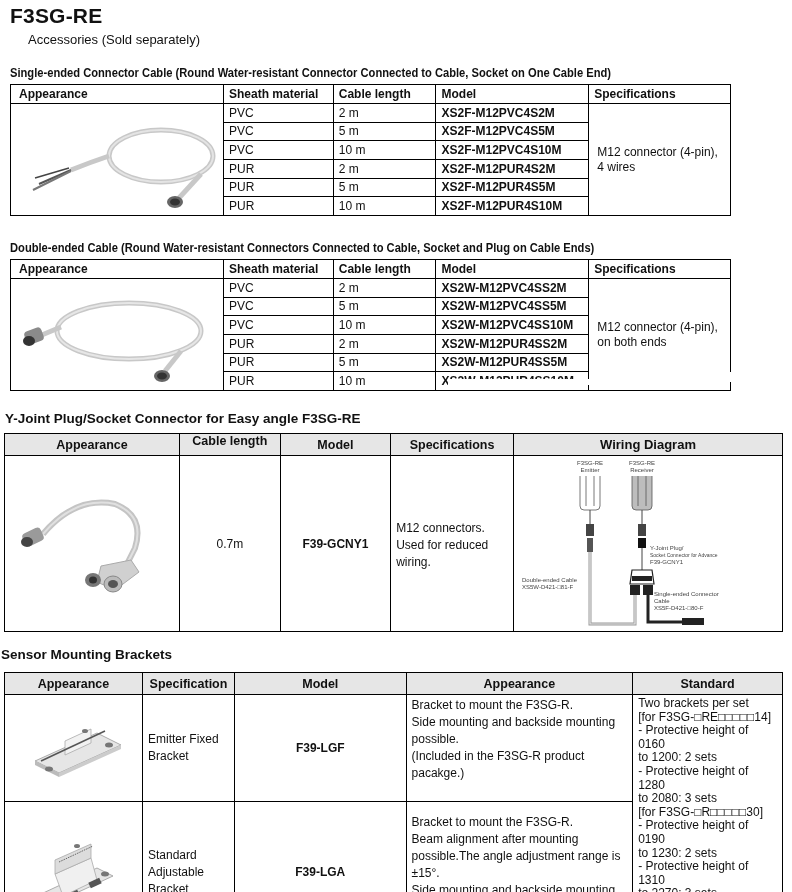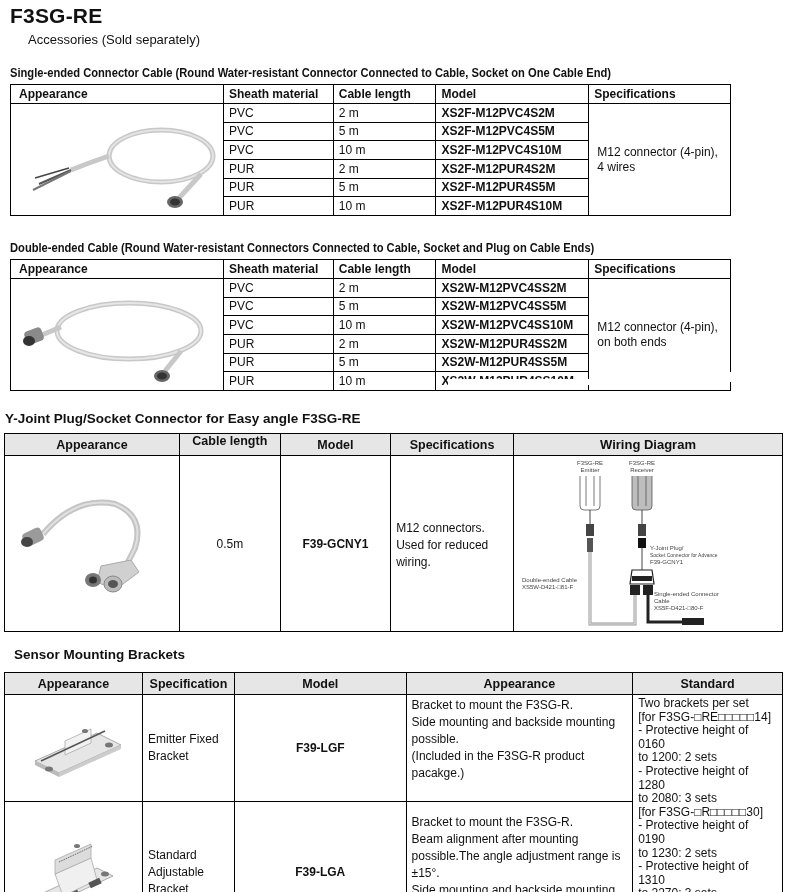--- a/index.html
+++ b/index.html
@@ -197,21 +197,21 @@
         <path d="M38 78 Q70 40 110 48 Q140 60 130 92 L118 116" stroke="#e0e0e0" stroke-width="2" fill="none"></path>
         <rect x="18" y="74" width="20" height="14" rx="4" fill="#9a9a9a" transform="rotate(-25 28 81)"></rect>
         <ellipse cx="22" cy="86" rx="6" ry="5" fill="#444"></ellipse>
         <path d="M96 110 L126 104 L134 116 L110 134 L92 126 Z" fill="#d0d0d0" stroke="#aaa"></path>
         <ellipse cx="88" cy="124" rx="8" ry="7" fill="#777"></ellipse>
         <ellipse cx="88" cy="124" rx="4" ry="3.5" fill="#333"></ellipse>
         <ellipse cx="108" cy="128" rx="9" ry="8" fill="#bbb" stroke="#888"></ellipse>
         <ellipse cx="108" cy="128" rx="5" ry="4" fill="#555"></ellipse>
       </svg>
     </td>
-    <td class="center">0.5m</td>
+    <td class="center">0.7m</td>
     <td class="center bold">F39-GCNY1</td>
     <td class="ws lh" style="vertical-align:top; padding-top:64px;">M12 connectors.
 Used for reduced
 wiring.</td>
     <td style="padding:0;">
       <svg width="268" height="172" viewBox="0 0 268 172" style="display:block;">
         <g font-family="Liberation Sans, sans-serif" fill="#444">
           <text x="76" y="7" font-size="6" text-anchor="middle">F3SG-RE</text>
           <text x="76" y="14" font-size="6" text-anchor="middle">Emitter</text>
           <text x="128" y="7" font-size="6" text-anchor="middle">F3SG-RE</text>
@@ -255,21 +255,21 @@
         <path d="M76 94 L76 166 L121 166 L121 137" fill="none" stroke="#999" stroke-width="3"></path>
         <path d="M76 94 L76 166 L121 166 L121 137" fill="none" stroke="#e6e6e6" stroke-width="1.2"></path>
         <path d="M134 137 L134 164 L190 164" fill="none" stroke="#222" stroke-width="3"></path>
         <rect x="168" y="160" width="22" height="7" fill="#222"></rect>
       </svg>
     </td>
   </tr>
 </tbody>
   </table>
 
-<div class="sec-title big" style="left:14px; top:647px;">Sensor Mounting Brackets</div>
+<div class="sec-title big" style="left:1px; top:647px;">Sensor Mounting Brackets</div>
 <table class="grey" style="left:4px; top:672px; width:779px;">
   <colgroup>
       <col style="width:138px">
       <col style="width:92px">
       <col style="width:172px">
       <col style="width:227px">
       <col style="width:150px">
     </colgroup>
   <tbody>
       <tr>

